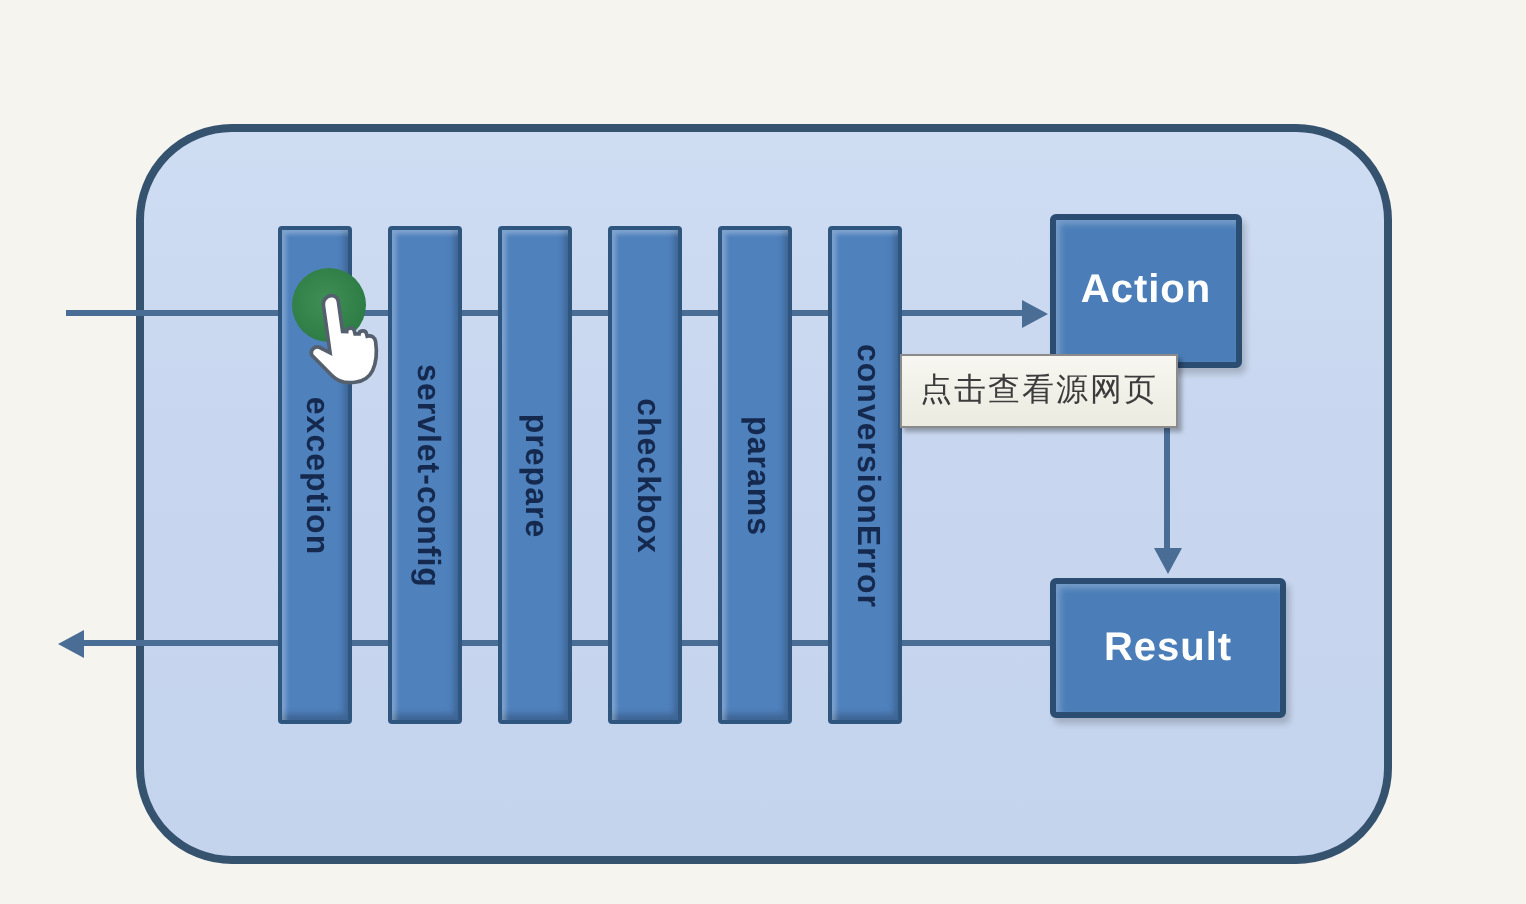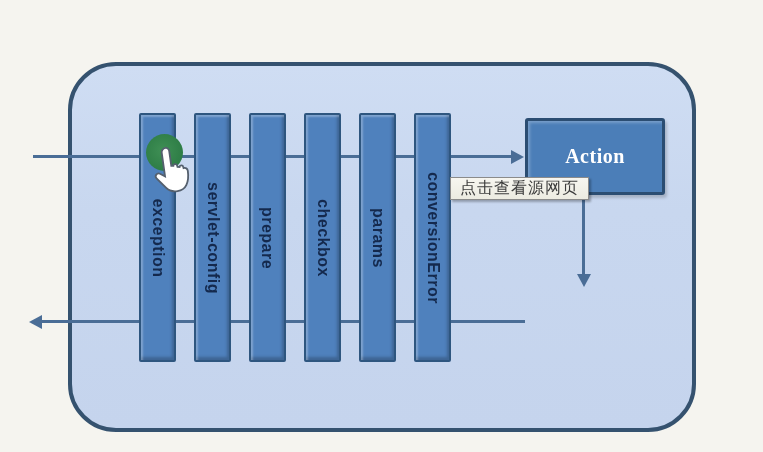--- a/index.html
+++ b/index.html
@@ -42,26 +42,26 @@
   .bar1{left:139px}.bar2{left:194px}.bar3{left:249px}.bar4{left:304px}.bar5{left:359px}.bar6{left:414px}
 
   
   .node-box {
     position:absolute; left:525px; background:#4b7eb8;
     border:3px solid #2b4d72; border-radius:3px;
     box-shadow:inset 2px 2px 3px rgba(255,255,255,0.25), 2px 3px 3px rgba(0,0,0,0.18);
     display:flex; align-items:center; justify-content:center;
     color:#fff; font-weight:bold; font-size:20px; letter-spacing:0.5px;
   }
-  .action-box { top:118px; width:140px; height:77px;font-family:Liberation Serif, serif; }
+  .action-box { top:107px; width:96px; height:77px; }
   .result-box { top:289px; width:118px; height:70px; }
 
   
   .tooltip {
-    position:absolute; left:450px; top:177px; height:23px; padding:0 9px;
+    position:absolute; left:450px; top:177px; height:37px; padding:0 9px;
     background:linear-gradient(180deg,#f7f6f0,#ecebe1);
     border:1px solid #8b8b8b; box-shadow:2px 2px 2px rgba(0,0,0,0.28);
     display:flex; align-items:center;
     font-size:16px; color:#3c3c3c; font-weight:500; letter-spacing:1px; white-space:nowrap;
   }
 
   
   .cursor-highlight {
     position:absolute; left:146px; top:134px; width:37px; height:37px;
     border-radius:50%;
@@ -111,20 +111,23 @@
     <span class="bar-label">conversionError</span>
   </div>
 
   <div class="node-box action-box">
     <span>Action</span>
   </div>
 
   <div class="v-line" style="left:582px; top:192px; height:84px;"></div>
   <div class="arrow-down" style="left:576.5px; top:274px;"></div>
 
+  <div class="node-box result-box">
+    <span>Result</span>
+  </div>
 
   <div class="tooltip">
     <span>点击查看源网页</span>
   </div>
 
   <div class="cursor-highlight"></div>
   <svg class="hand-cursor" viewBox="0 0 24 30" xmlns="http://www.w3.org/2000/svg">
     <path d="M9.5 1.5 C11 0.2 13 1 13.2 2.8 L13.2 12 L14.4 12.2
              C14.5 11 16.6 11 16.7 12.3 L16.8 13.2 L18 13.4
              C18.2 12.3 20.1 12.4 20.2 13.6 L20.3 14.4

